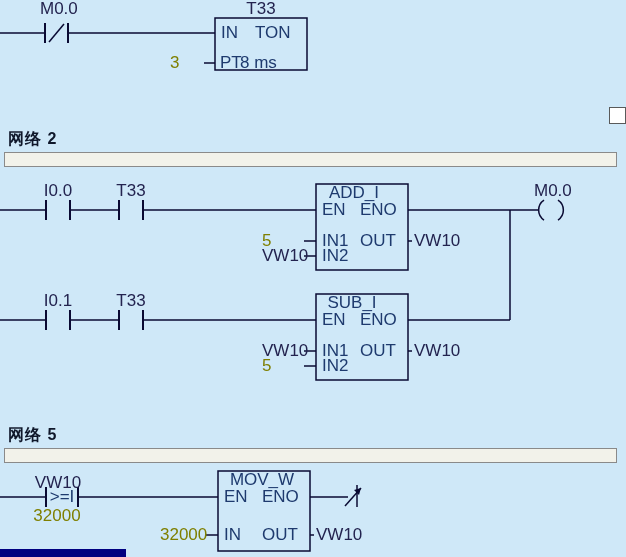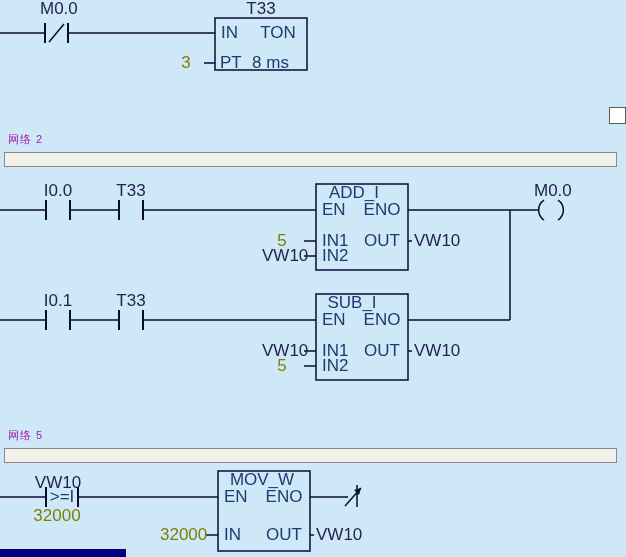--- a/index.html
+++ b/index.html
@@ -2,24 +2,24 @@
 <html><head>
 <meta charset="utf-8">
 <style>
   *{margin:0;padding:0;box-sizing:border-box}
   html,body{background:#cfe8f8}
   body{font-family:"Liberation Sans",sans-serif}
   #screen{position:relative;width:626px;height:557px;background:#cfe8f8;overflow:hidden}
   #wires{position:absolute;left:0;top:0}
   .t{position:absolute;font-size:17px;line-height:12px;color:#23234f;white-space:nowrap}
   .c{text-align:center}
-  .r{text-align:center}
+  .r{text-align:left}
   .boxt{color:#1e3a6e}
   .olive{color:#7f7f00}
-  .nethdr{font-weight:normal;font-size:11px;color:#a21caf;letter-spacing:1px}
+  .nethdr{font-weight:bold;font-size:16px;color:#0f172a;letter-spacing:1px}
   .combar{position:absolute;left:4px;width:613px;height:15px;background:#f2f2ea;border:1px solid #8a8a8a}
   .whitebox{position:absolute;left:609px;top:107px;width:17px;height:17px;background:#ffffff;border:1px solid #5a5a5a}
   .selcell{position:absolute;left:0;top:549px;width:126px;height:8px;background:#000080}
 </style>
 </head>
 <body>
 
 <div id="screen">
 
   <svg id="wires" width="626" height="557">

